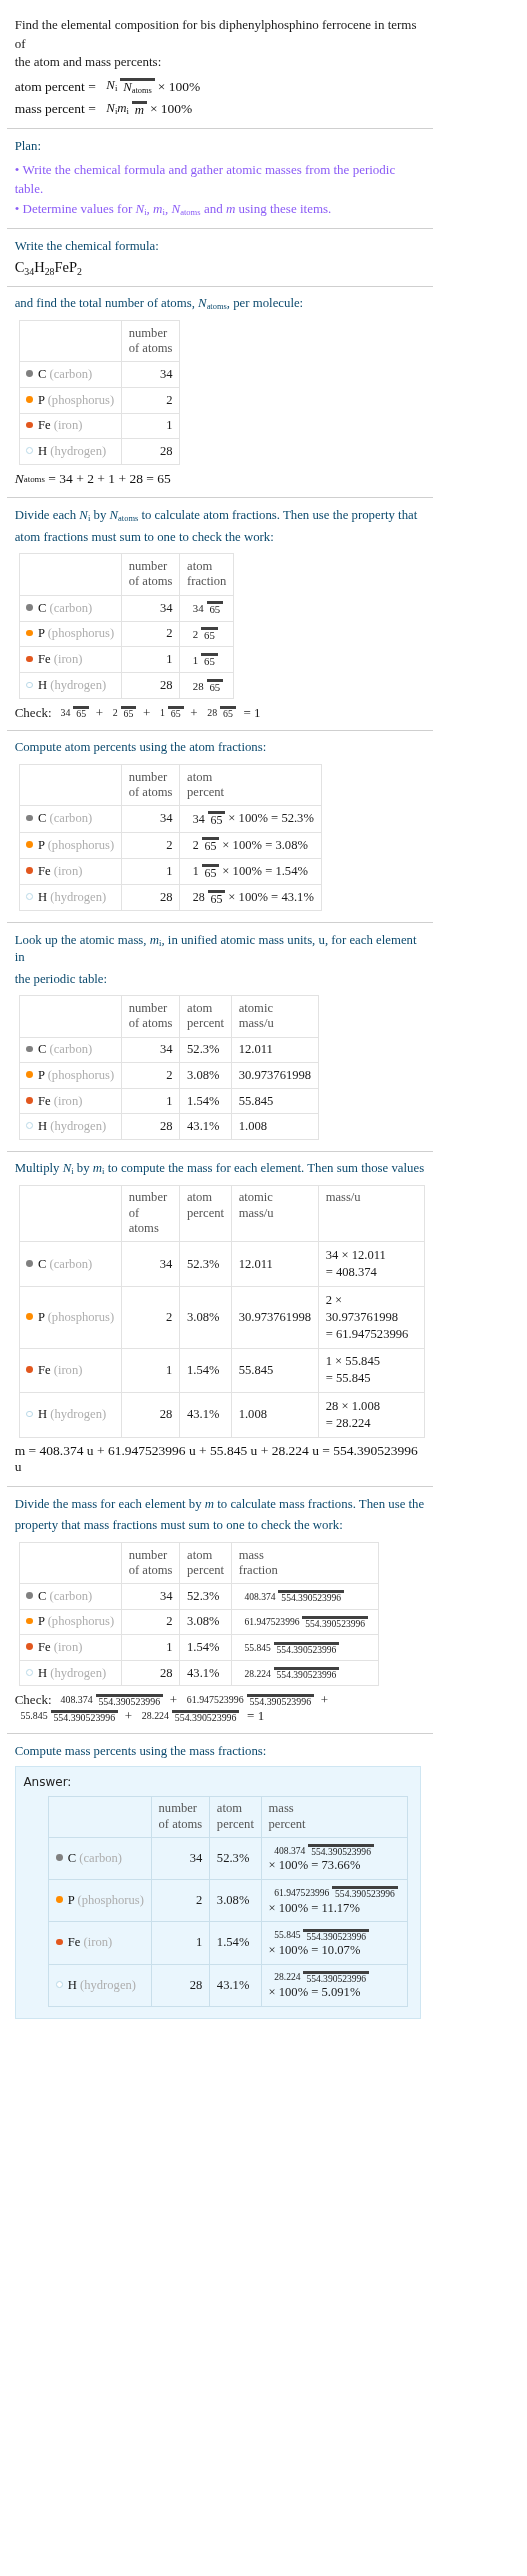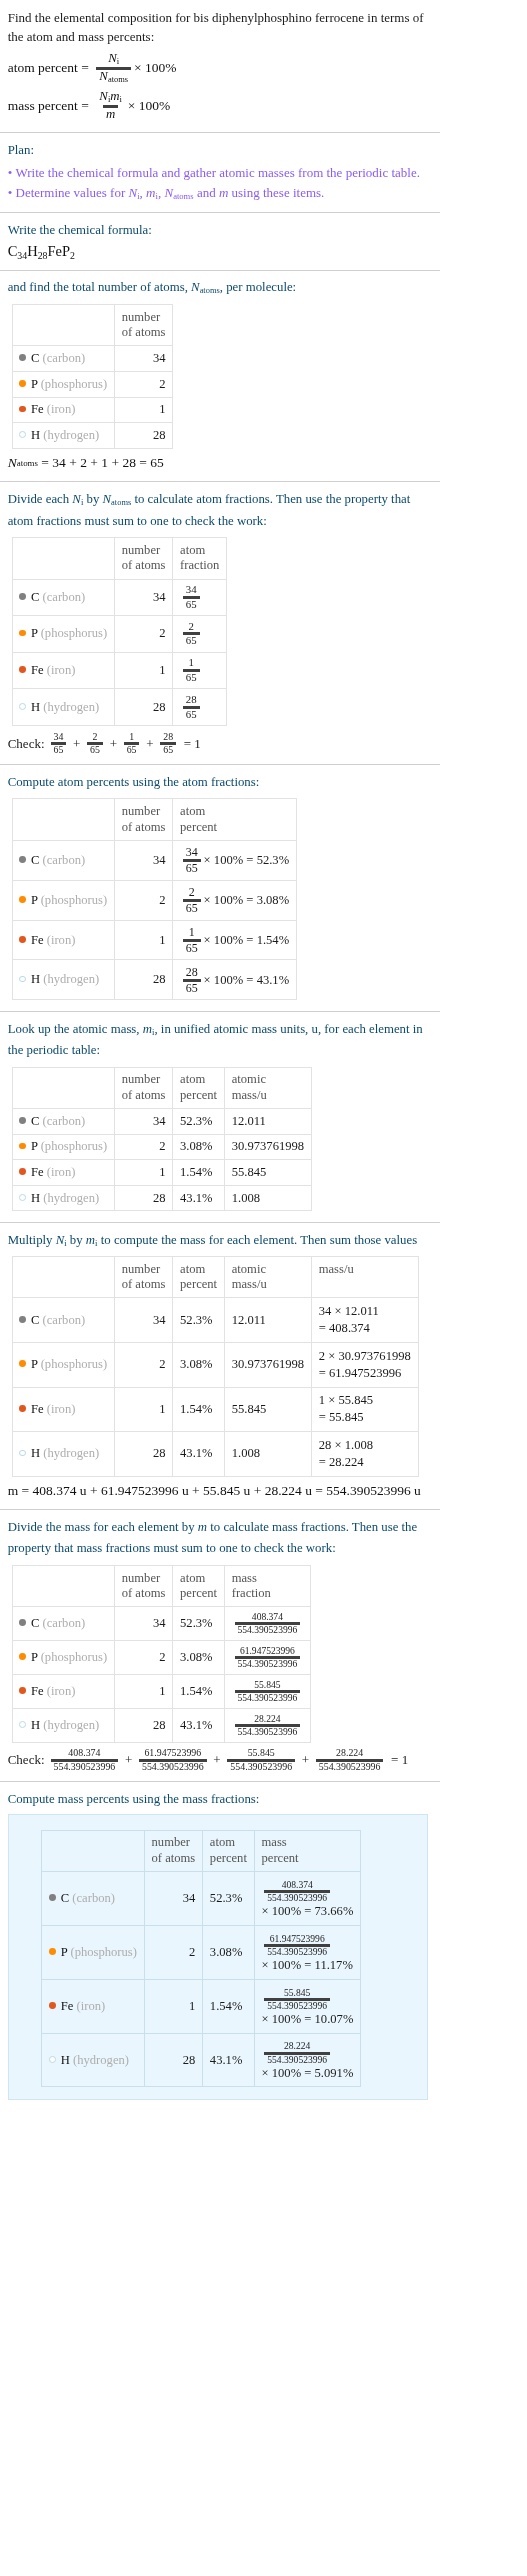--- a/index.html
+++ b/index.html
@@ -7,42 +7,42 @@
     margin: 0; padding: 0;
     background: #ffffff;
     width: 528px;
   }
   body {
     font-family: "Liberation Serif", "DejaVu Serif", serif;
     font-size: 12.6px;
     color: #222;
     width: 528px;
   }
-  .page { width: 440px; padding: 0; }
+  .page { width: 440px; padding: 7px; }
   .section { padding: 8.7px 7.7px 8.7px 7.7px; }
   .rule { border-top: 1px solid #cfcfcf; height: 0; margin: 0; }
   .prompt {
     color: #0c4a6e;
     font-size: 12.8px;
     line-height: 1.38;
     margin: 0 0 3.9px 0;
   }
   .bodytext { color: #1b1b1b; font-size: 13px; line-height: 1.45; margin: 0; }
   .bullets { margin: 1.9px 0 0 0; padding: 0; list-style: none; }
   .bullets li { font-size: 13px; color: #8b5cf6; line-height: 1.5; }
   .bullets li:before { content: "\2022\00a0"; }
   .formula-line { font-size: 14.5px; color: #111; margin: 2.9px 0 0 0; }
   .eqline { font-size: 13.5px; color: #111; margin: 5.8px 0 1.9px 0; display: flex; align-items: center; flex-wrap: wrap; }
   .eqline .lbl { margin-right: 4.8px; }
   i.v { font-family: "Liberation Serif", serif; font-style: italic; }
   sub { font-size: 0.68em; vertical-align: -0.28em; font-style: normal; }
   .sub-rm { font-size: 0.66em; vertical-align: -0.28em; font-style: normal; }
 
   
-  .frac { display: inline-flex; flex-direction: column; align-items: center;
+  .frac { display: inline-flex; flex-direction: row; align-items: center;
           vertical-align: middle; margin: 0 2.9px; line-height: 1.06; }
   .frac .num { padding: 0 2.9px; font-size: 0.95em; }
   .frac .den { padding: 0 2.9px; font-size: 0.95em; border-top: 3px solid #404040; }
   .frac.small .num, .frac.small .den { font-size: 0.86em; }
   .frac.tiny .num, .frac.tiny .den { font-size: 0.76em; }
 
   table.dt { border-collapse: collapse; margin: 6.8px 0 1.9px 3.9px; background: #fff; }
   table.dt td, table.dt th {
     border: 1px solid #e2e2e2;
     padding: 4.8px 6.8px;
@@ -472,20 +472,21 @@
       <span style="margin-left:4.8px">= 1</span>
     </div>
   </div>
 
   <div class="rule"></div>
 
   <div class="section">
     <div class="prompt">Compute mass percents using the mass fractions:</div>
 
     <div class="answerbox">
+      <div class="answerlabel">Answer:</div>
 
       <table class="dt">
         <tbody>
             <tr>
           <th></th>
           <th class="ctr"><span>number</span><br><span>of atoms</span></th>
           <th class="ctr"><span>atom</span><br><span>percent</span></th>
           <th class="ctr"><span>mass</span><br><span>percent</span></th>
         </tr>
         <tr>

